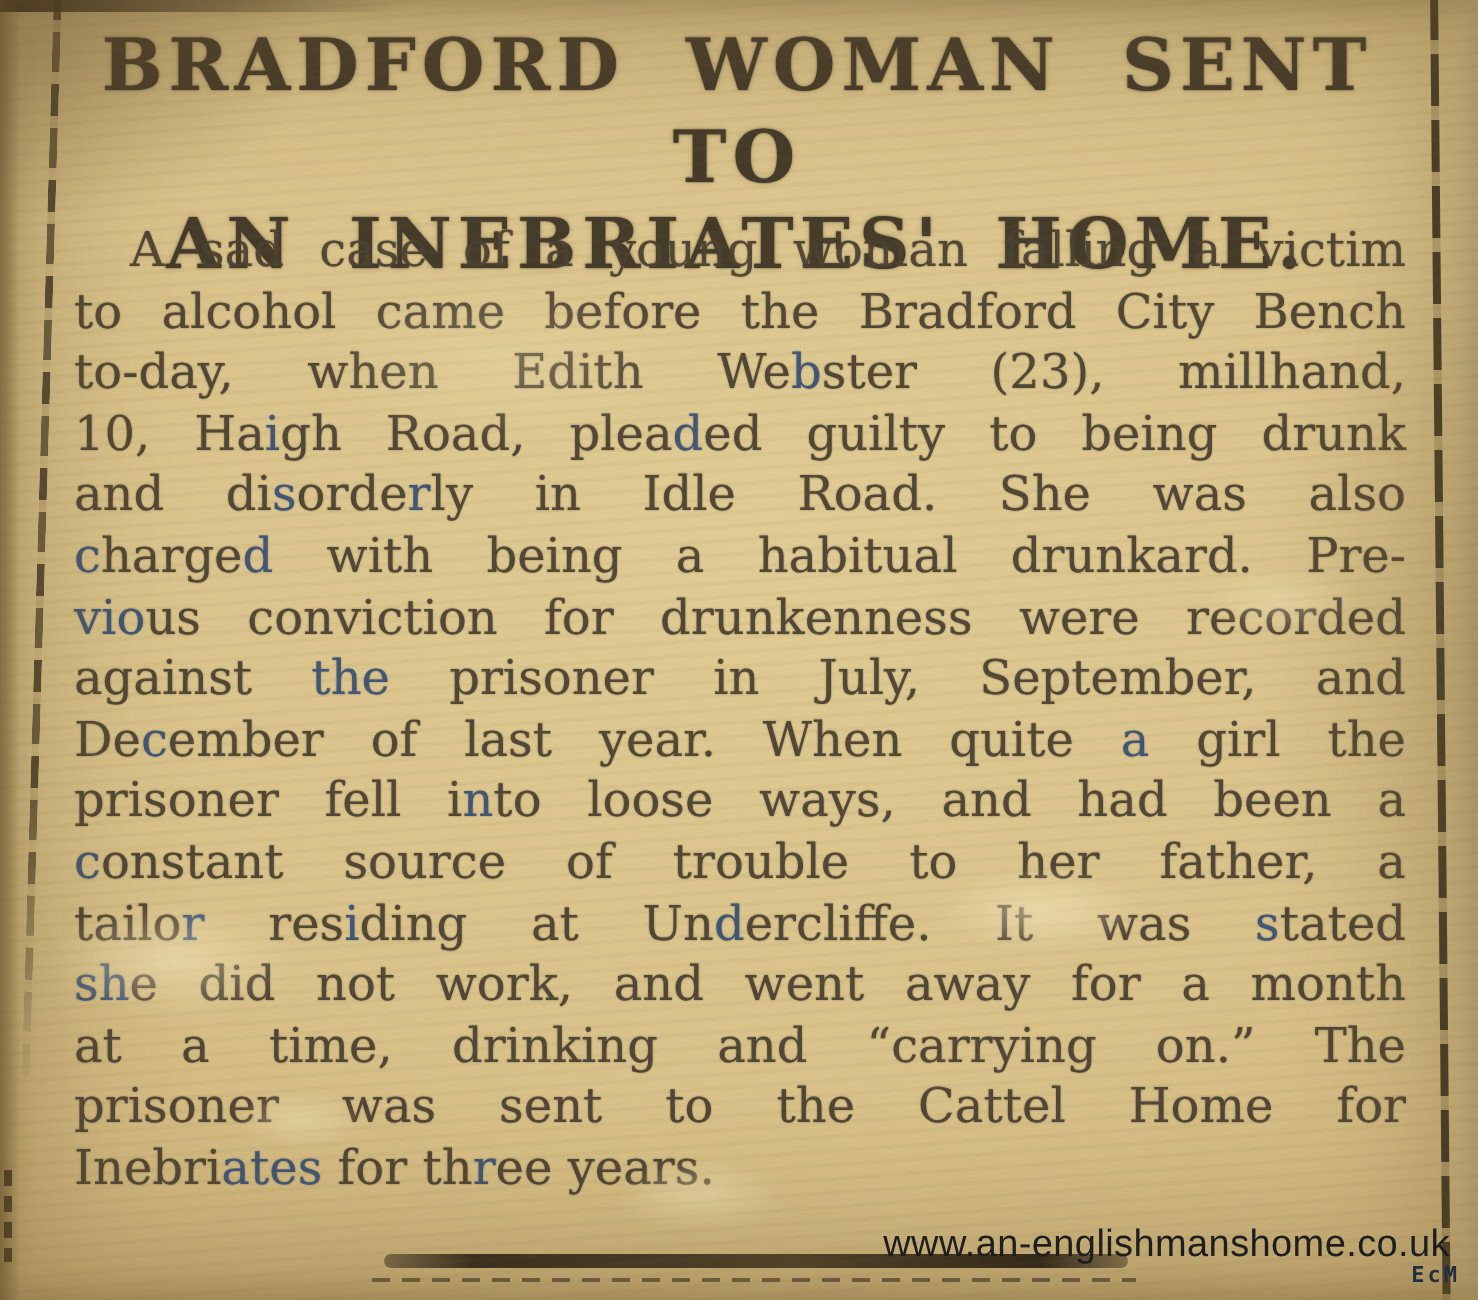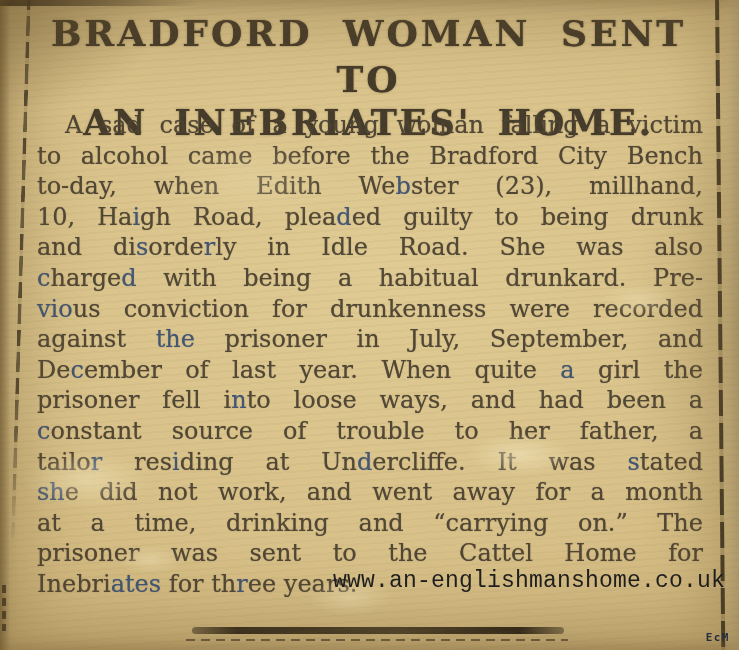--- a/index.html
+++ b/index.html
@@ -78,22 +78,22 @@
   .divider-thick {
     position:absolute; left:192px; top:627px; width:372px; height:7px; z-index:2; border-radius:4px;
     background:linear-gradient(to right, rgba(40,33,20,.5), rgba(35,29,18,.92) 12%,
       rgba(45,37,22,.82) 55%, rgba(30,25,15,.95) 88%, rgba(40,33,20,.45));
   }
   .divider-thin {
     position:absolute; left:186px; top:639px; width:382px; height:2px; z-index:2;
     background:repeating-linear-gradient(to right, rgba(55,46,28,.65) 0 9px, rgba(0,0,0,0) 9px 15px);
   }
   .watermark {
-    position:absolute; right:14px; top:568px; z-index:7;
-    font-family:Liberation Mono, monospace; font-size:23px; color:#1e1e1e; letter-spacing:.2px;
+    position:absolute; right:14px; top:612px; z-index:7;
+    font-family:Liberation Sans, sans-serif; font-size:19px; color:#1e1e1e; letter-spacing:.2px;
   }
   .corner-mark {
     position:absolute; right:9px; bottom:6px; z-index:7;
     font-family:"DejaVu Sans Mono", monospace; font-size:11px; font-weight:bold;
     color:#252e3f; letter-spacing:1.5px;
   }
 </style>
 </head>
 <body>
 

